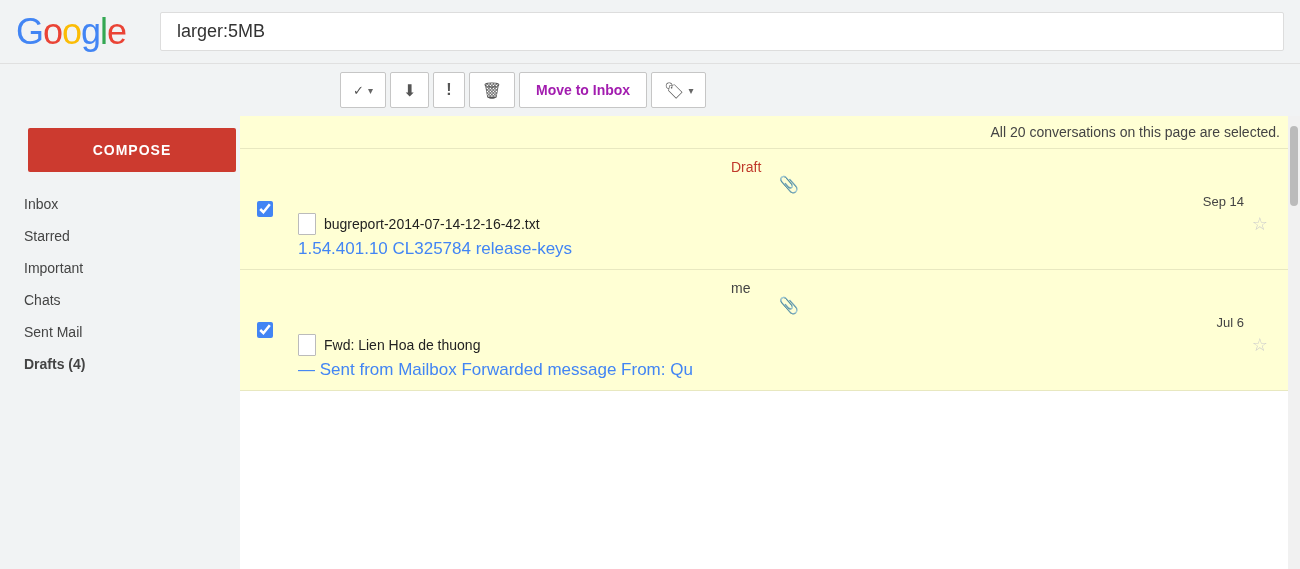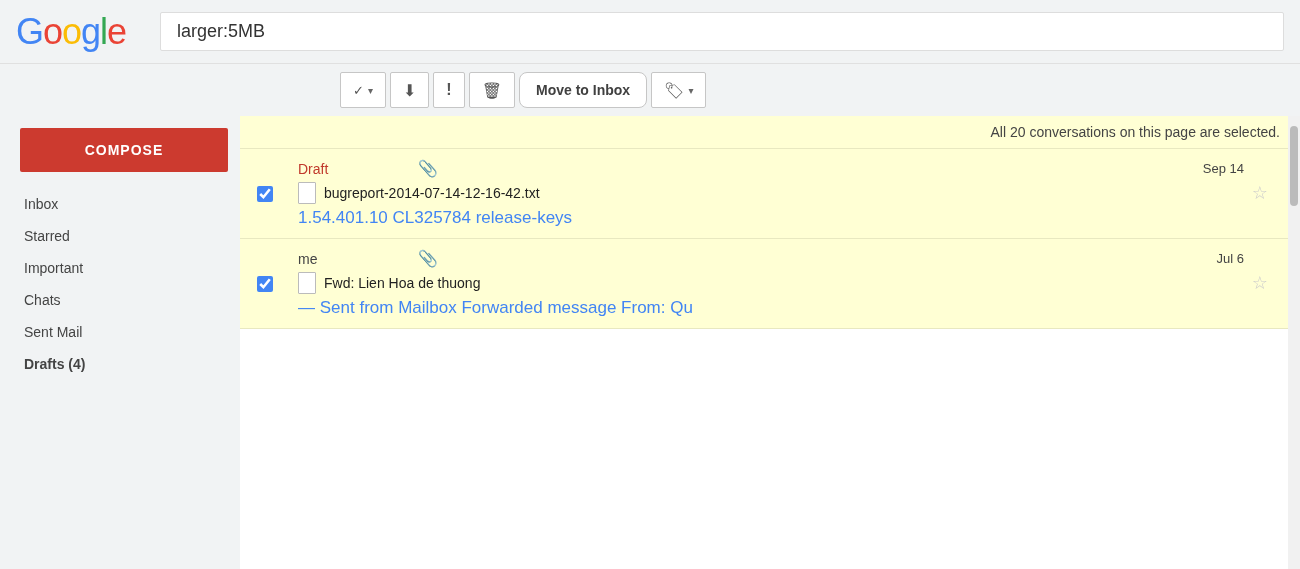--- a/index.html
+++ b/index.html
@@ -59,45 +59,45 @@
       align-items: center;
       gap: 4px;
       color: #555;
       font-size: 13px;
       height: 36px;
     }
 
     .move-to-inbox-btn {
       background: white;
       border: 1px solid #c6c6c6;
-      border-radius: 8px;
+      border-radius: 2px;
       padding: 6px 16px;
       cursor: pointer;
       font-size: 14px;
       font-weight: bold;
-      color: #404040;
+      color: #a21caf;
       height: 36px;
     }
 
     
     .main {
       display: flex;
       height: calc(569px - 64px - 52px);
     }
 
     
     .sidebar {
       width: 240px;
       min-width: 240px;
       background: #f1f3f4;
       padding: 0;
     }
 
     .compose-btn {
-      margin: 12px 20px;
+      margin: 12px 28px;
       background: #cc3a2f;
       color: white;
       border: none;
       border-radius: 2px;
       padding: 14px 24px;
       font-size: 14px;
       font-weight: bold;
       letter-spacing: 1px;
       cursor: pointer;
       width: 208px;
@@ -153,20 +153,21 @@
 
     .email-row-content {
       flex: 1;
       padding: 4px 8px;
     }
 
     .email-row-top {
       display: flex;
       align-items: center;
       padding: 6px 8px 2px 0;
+      flex-direction: column;
     }
 
     .sender {
       font-size: 14px;
       color: #c0392b;
       font-weight: 500;
       width: 120px;
       flex-shrink: 0;
     }
     .sender.dark { color: #444; }

